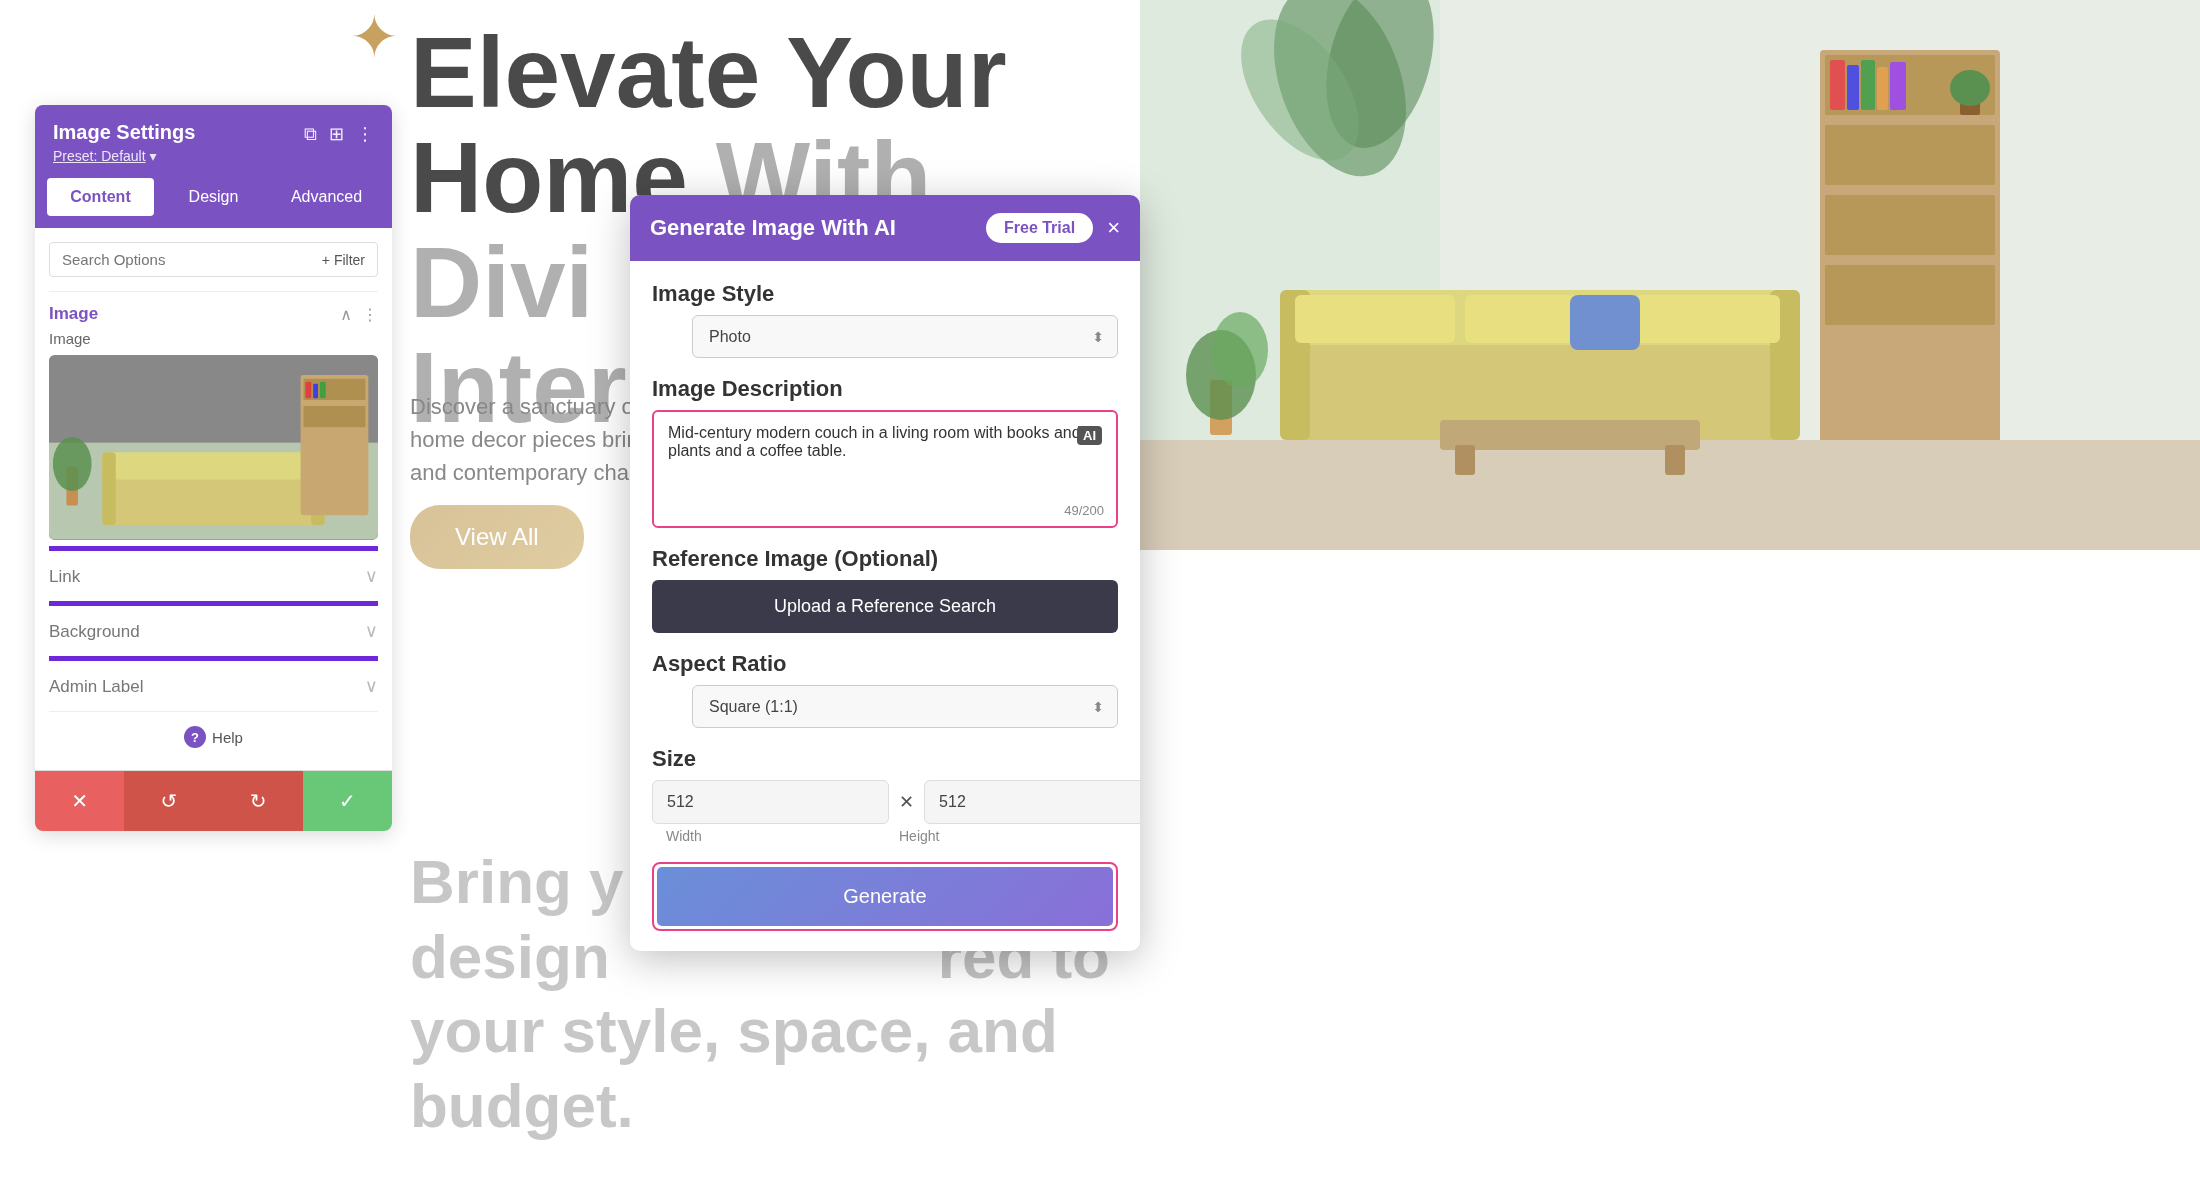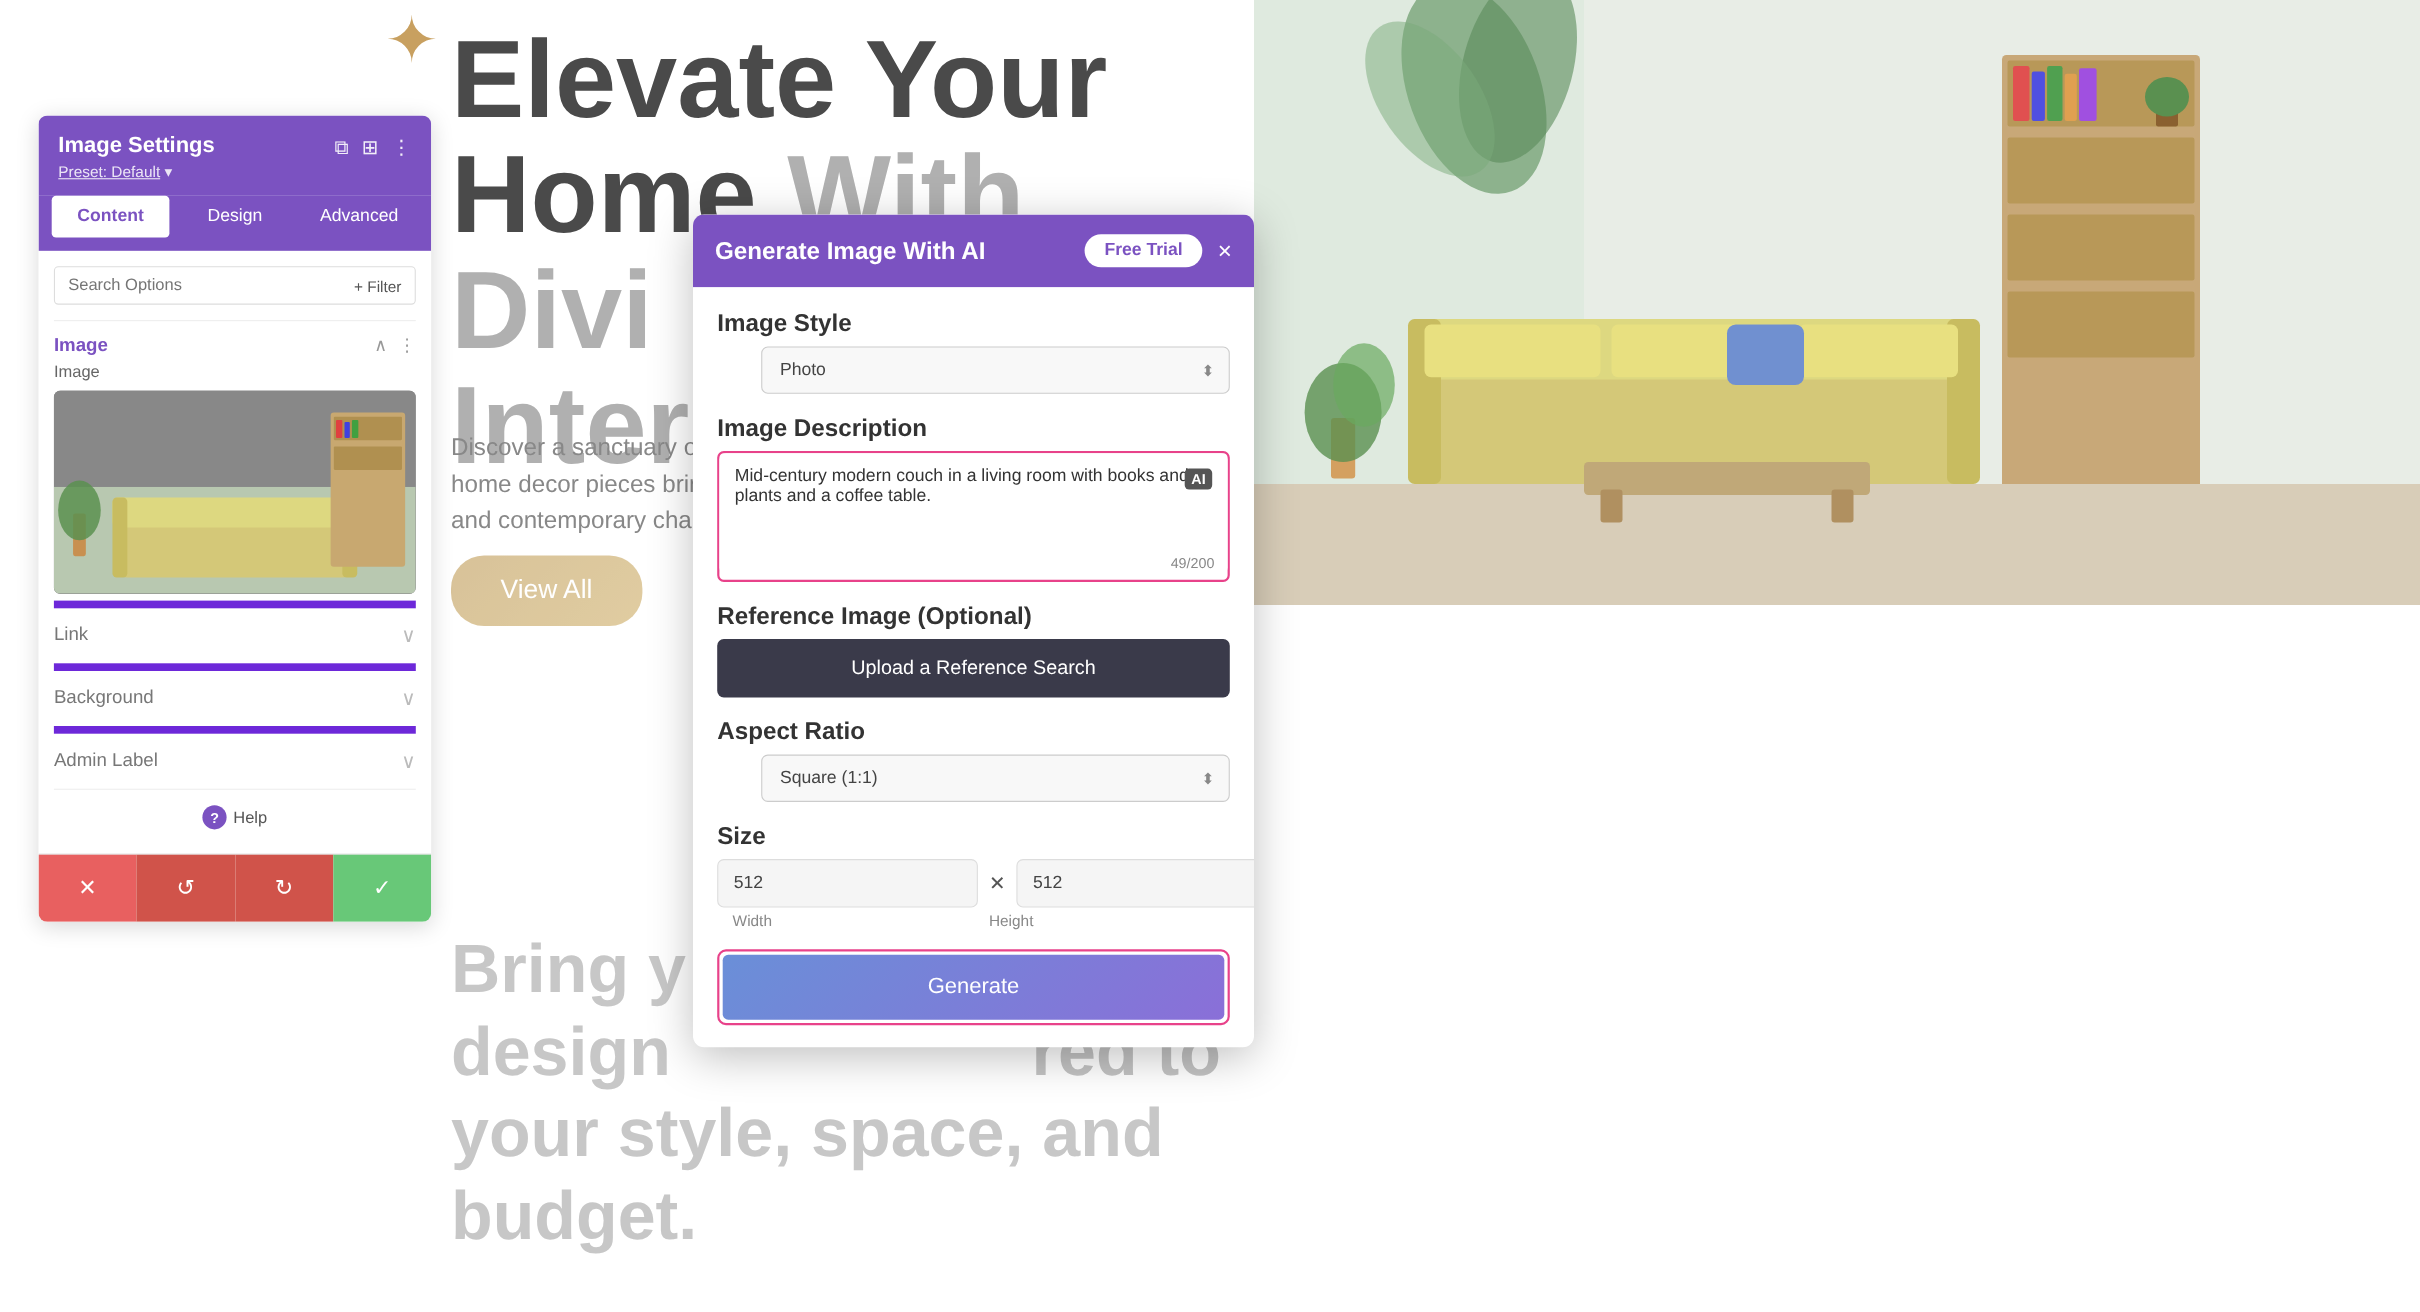--- a/index.html
+++ b/index.html
@@ -228,24 +228,24 @@
       aspect-ratio: 16/9;
       background: #888;
       border-radius: 6px;
       overflow: hidden;
       margin: 8px 0 6px;
       position: relative;
     }
 
     .panel-section-link {
       display: flex;
-      align-items: flex-start;
+      align-items: flex-end;
       justify-content: space-between;
       padding: 14px 0;
-      border-top: 7px solid #6d28d9;
+      border-top: 5px solid #6d28d9;
       cursor: pointer;
     }
 
     .panel-section-link-text {
       font-size: 17px;
       color: #777;
     }
 
     .help-footer {
       display: flex;

